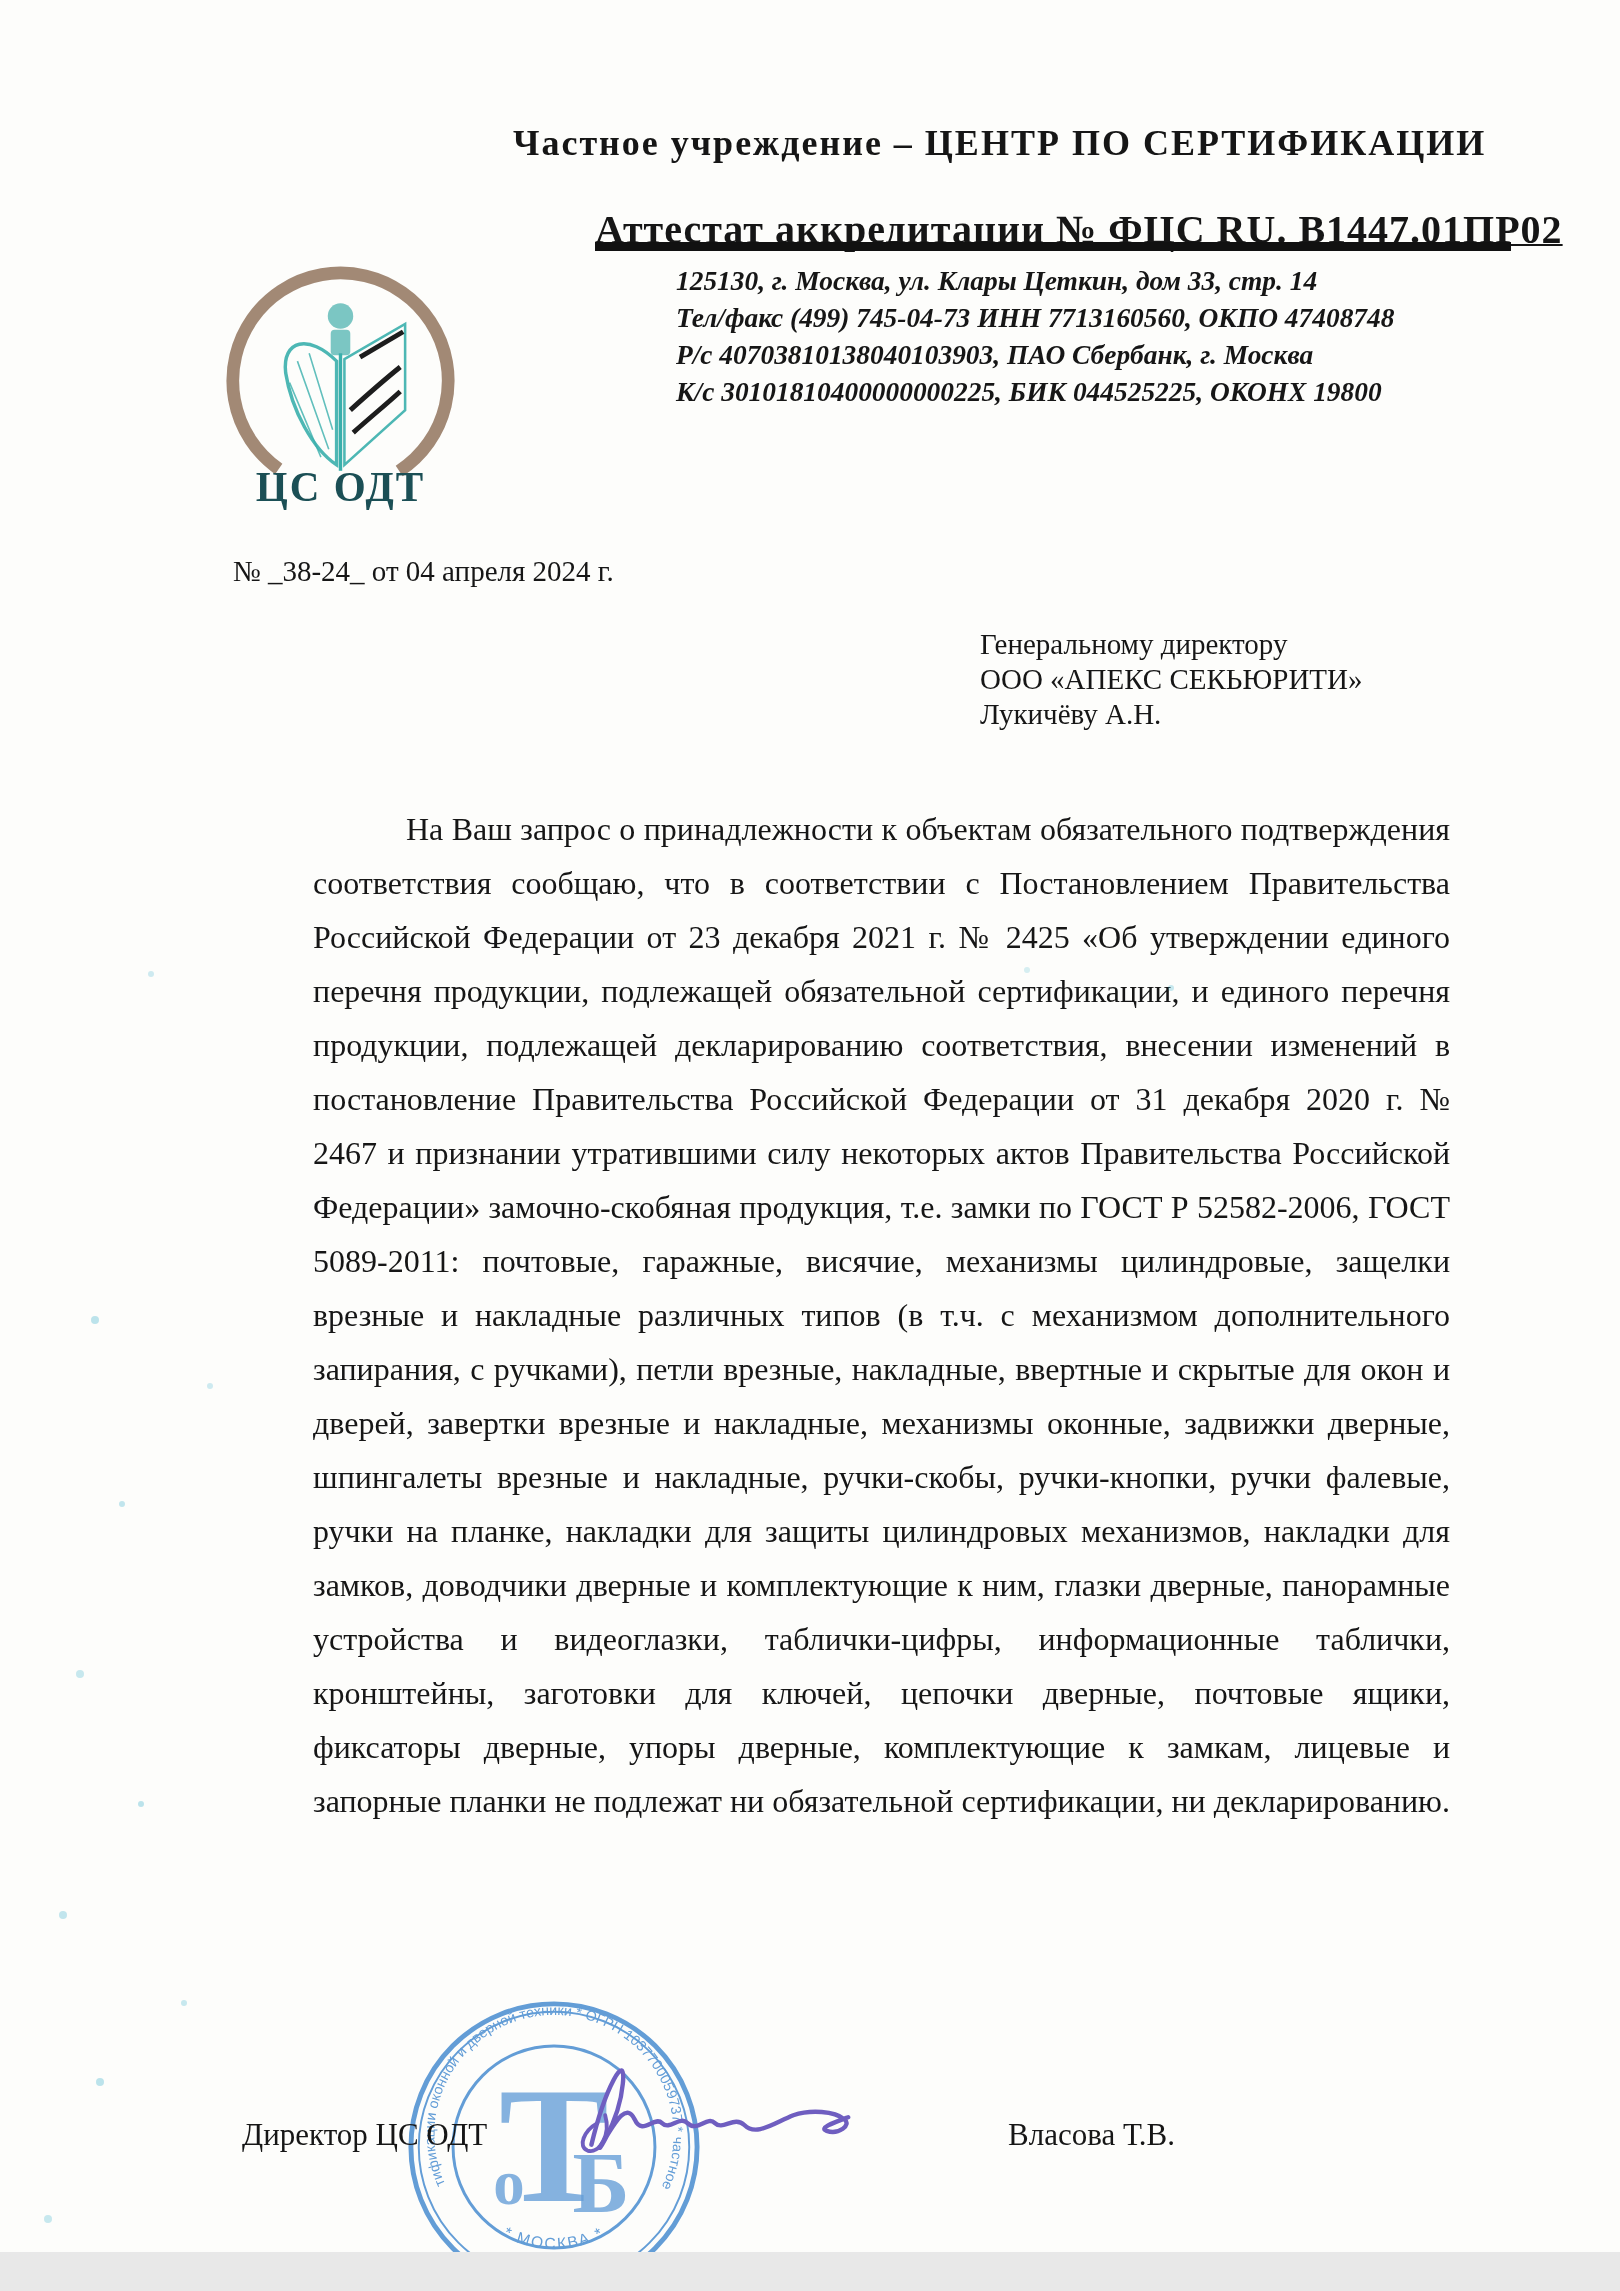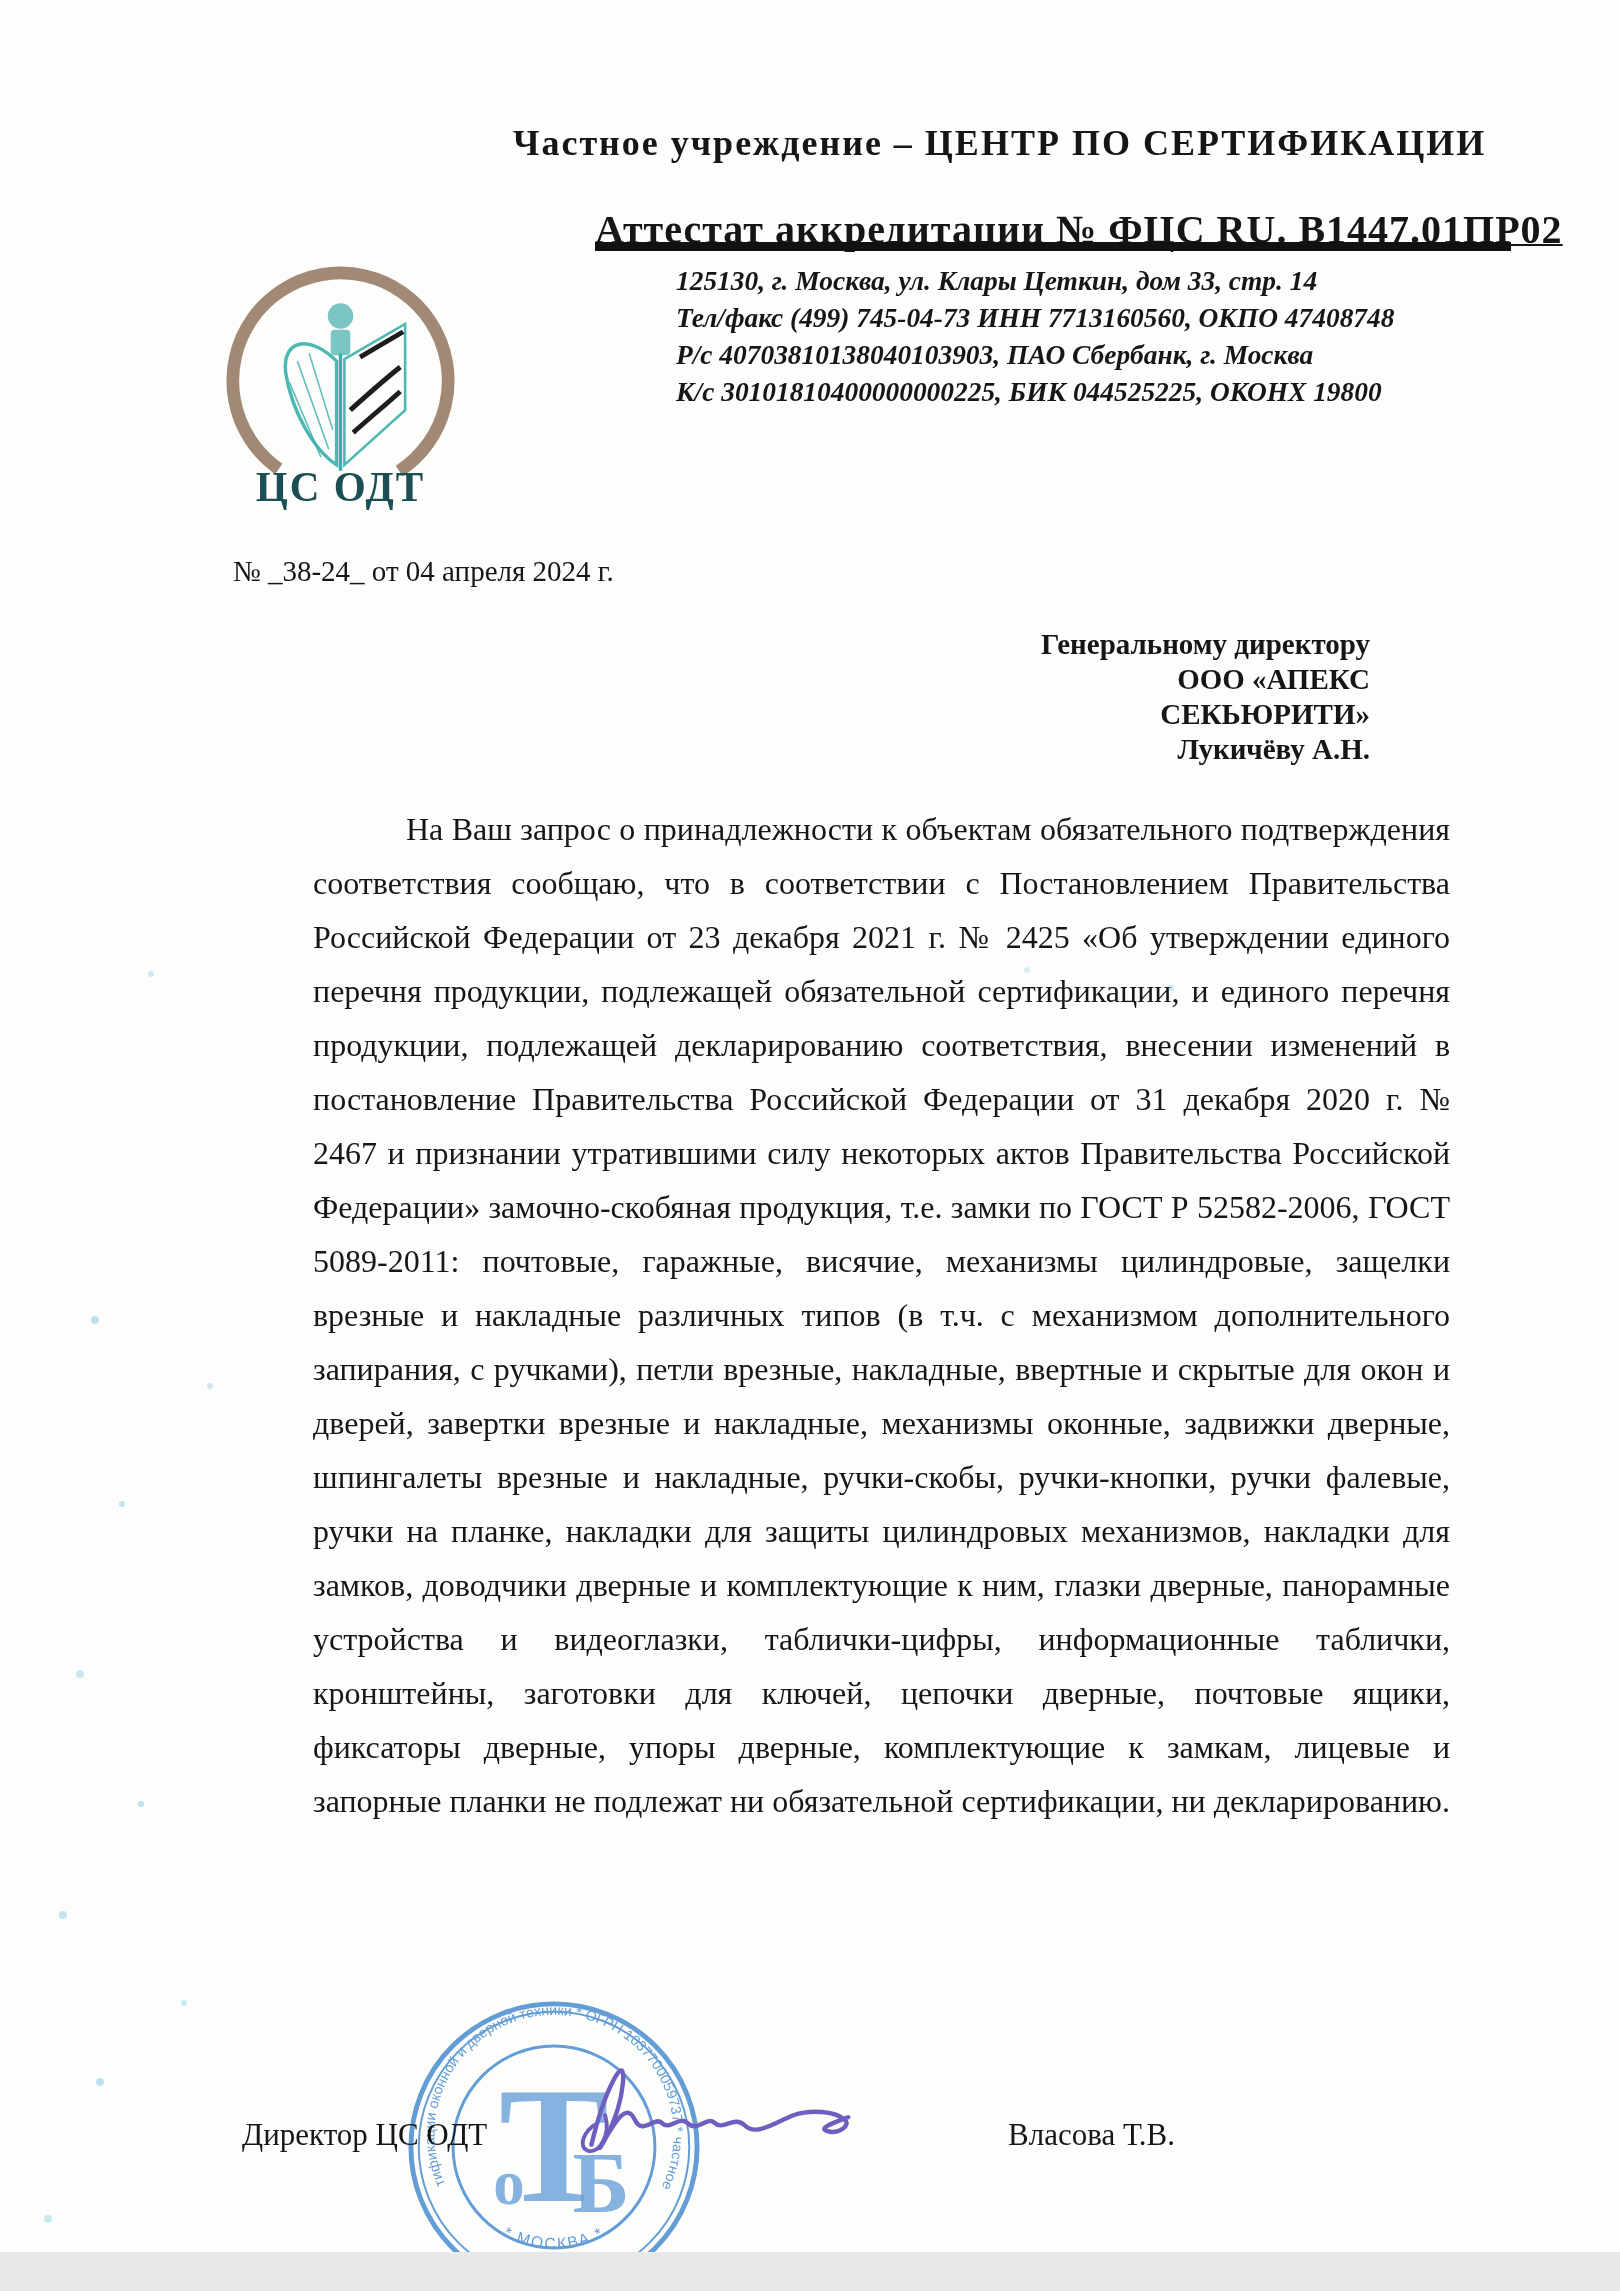--- a/index.html
+++ b/index.html
@@ -13,21 +13,21 @@
   .org-line1{position:absolute;left:513px;top:122px;font-size:36px;font-weight:bold;letter-spacing:2px;white-space:nowrap;}
   .org-line2{position:absolute;left:595px;top:162px;font-size:36px;font-weight:bold;letter-spacing:2px;white-space:nowrap;}
   .accred{position:absolute;left:595px;top:206px;font-size:40px;font-weight:bold;letter-spacing:1px;
           text-decoration:underline;text-decoration-thickness:2px;white-space:nowrap;}
   .rule{position:absolute;left:595px;top:242px;width:916px;height:8.8px;background:#111;}
   .contacts{position:absolute;left:676px;top:263px;font-size:27.4px;font-weight:bold;font-style:italic;line-height:37px;white-space:nowrap;}
   
   .logo{position:absolute;left:223px;top:263px;width:235px;height:255px;}
   
   .ref-line{position:absolute;left:233px;top:555px;font-size:29px;white-space:nowrap;}
-  .recipient{position:absolute;left:980px;top:627px;width:390px;text-align:right;font-size:29px;font-weight:bold;line-height:35px;}
+  .recipient{position:absolute;left:980px;top:627px;width:390px;text-align:left;font-size:29px;font-weight:normal;line-height:35px;}
   
   .body-text{position:absolute;left:313px;top:802px;width:1137px;font-size:32px;line-height:54px;text-align:justify;}
   .body-text p{margin:0;text-indent:93px;}
   
   .sig-position{position:absolute;left:242px;top:2117px;font-size:31px;white-space:nowrap;}
   .sig-name{position:absolute;left:1008px;top:2117px;font-size:31px;white-space:nowrap;}
   .sig-script{position:absolute;left:554px;top:2029px;width:363px;height:147px;}
   
   .stamp{position:absolute;left:407px;top:2000px;width:294px;height:294px;opacity:.88;}
   

